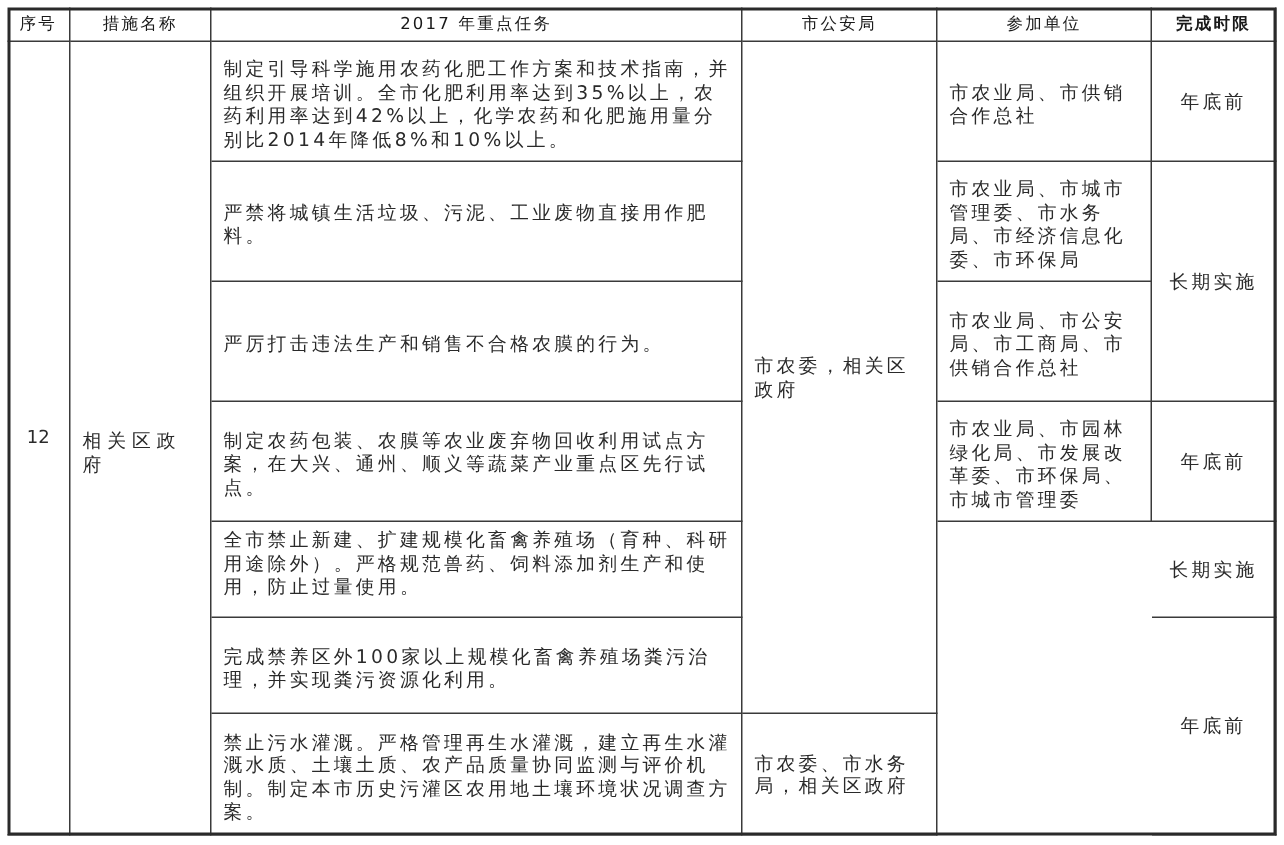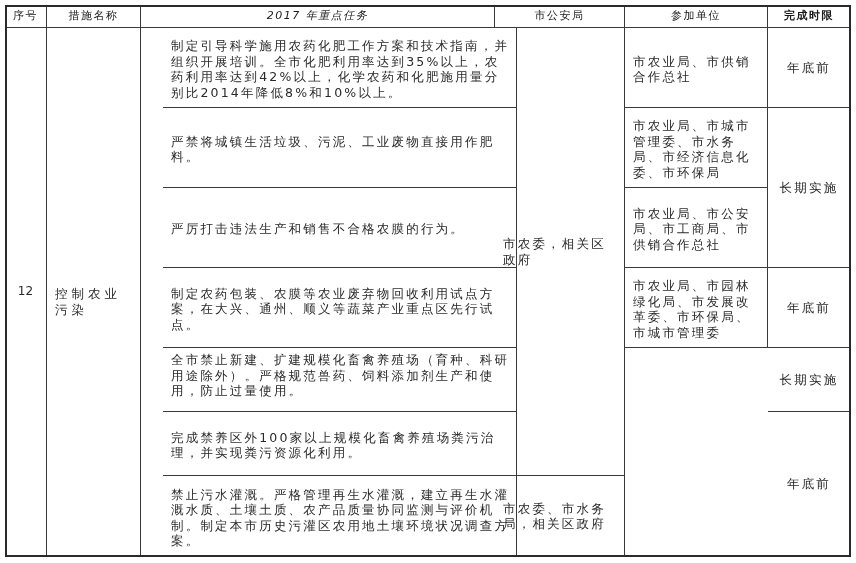--- a/index.html
+++ b/index.html
@@ -3,40 +3,40 @@
 <meta charset="utf-8">
 <style>
   html, body { margin:0; padding:0; background:#ffffff; }
   body { width:856px; height:563px; position:relative; overflow:hidden;
          font-family:"DejaVu Sans","Liberation Sans",sans-serif; color:#2a2a2a; }
   .tbl { position:absolute; left:5px; top:5px; width:846px; height:552px; }
   .cell { position:absolute; box-sizing:border-box; border-right:1.5px solid #3a3a3a; border-bottom:1.5px solid #3a3a3a;
           font-size:12.5px; line-height:15.5px; letter-spacing:2.2px; }
   .frame { position:absolute; left:0; top:0; width:846px; height:552px; box-sizing:border-box; border:2px solid #2a2a2a; pointer-events:none; }
   .hdr { font-size:11px; letter-spacing:1.5px; display:flex; align-items:center; justify-content:center; font-weight:normal; color:#1a1a1a; }
-  .task { padding:3px 6px 0 8px; display:flex; align-items:center;margin-left:22px; }
+  .task { padding:3px 6px 0 8px; display:flex; align-items:center; }
   .part { padding:3px 4px 0 8px; display:flex; align-items:center; }
   .ctr { display:flex; align-items:center; justify-content:center; }
   .lead { padding:0 6px 0 8px; display:flex; align-items:center; }
   .txt { display:block; }
 </style>
 </head>
 <body>
 
 <div class="tbl">
 
   <div class="cell hdr" style="left:0;top:0;width:42px;height:23px;">序号</div>
   <div class="cell hdr" style="left:42px;top:0;width:94px;height:23px;">措施名称</div>
-  <div class="cell hdr" style="left:136px;top:0;width:354px;height:23px;font-style:italic;">2017 年重点任务</div>
+  <div class="cell hdr" style="left:136px;top:0;width:354px;height:23px;">2017 年重点任务</div>
   <div class="cell hdr" style="left:490px;top:0;width:130px;height:23px;">市公安局</div>
   <div class="cell hdr" style="left:620px;top:0;width:143px;height:23px;">参加单位</div>
   <div class="cell hdr" style="left:763px;top:0;width:83px;height:23px;font-weight:bold;">完成时限</div>
 
   <div class="cell ctr" style="left:0;top:23px;width:42px;height:529px;font-size:12px;letter-spacing:0;">12</div>
-  <div class="cell" style="left:42px;top:23px;width:94px;height:529px;padding:258px 6px 0 8px;letter-spacing:4px;line-height:16px;">控制农业污染</div>
+  <div class="cell" style="left:42px;top:23px;width:94px;height:529px;padding:258px 6px 0 8px;letter-spacing:4px;line-height:16px;">相关区政府</div>
 
   <div class="cell task" style="left:136px;top:23px;width:354px;height:80px;">
       <span class="txt">制定引导科学施用农药化肥工作方案和技术指南，并组织开展培训。全市化肥利用率达到35%以上，农药利用率达到42%以上，化学农药和化肥施用量分别比2014年降低8%和10%以上。</span>
     </div>
   <div class="cell task" style="left:136px;top:103px;width:354px;height:80px;">
       <span class="txt">严禁将城镇生活垃圾、污泥、工业废物直接用作肥料。</span>
     </div>
   <div class="cell task" style="left:136px;top:183px;width:354px;height:80px;">
       <span class="txt">严厉打击违法生产和销售不合格农膜的行为。</span>
     </div>

